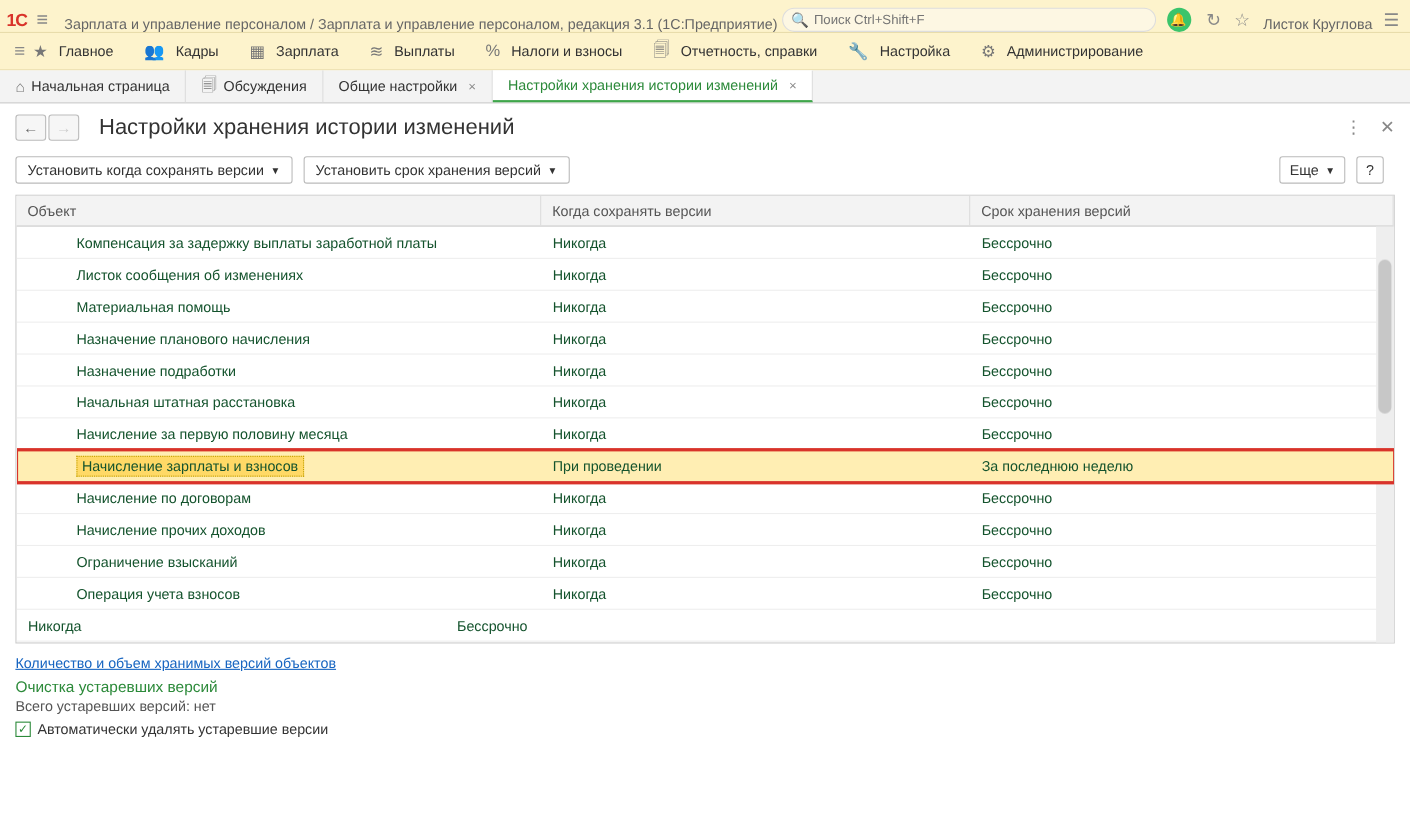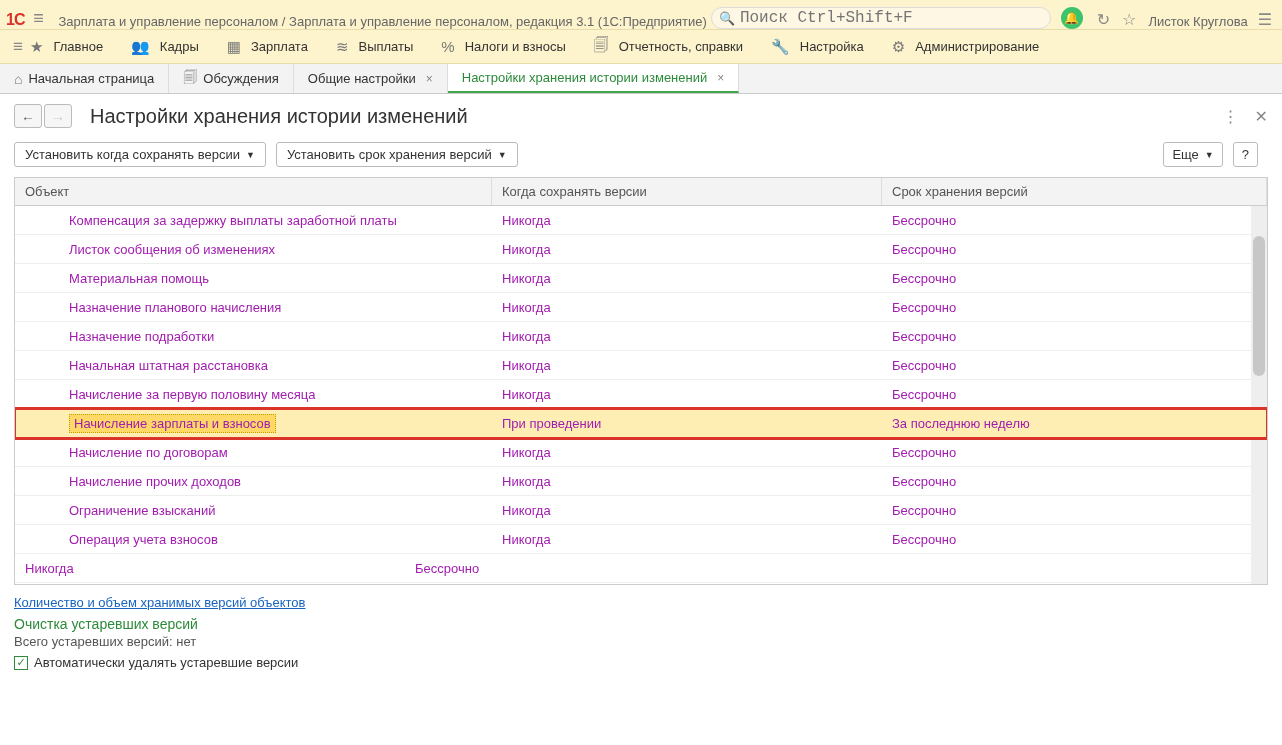--- a/index.html
+++ b/index.html
@@ -5,21 +5,21 @@
 * { box-sizing: border-box; margin: 0; padding: 0; font-family: Arial, sans-serif; }
 body { width: 1282px; height: 745px; background: #fff; overflow: hidden; font-size: 13px; color: #333; }
 
 
 .titlebar { background: #fdf3cc; height: 30px; display: flex; align-items: flex-end; padding: 0 6px; border-bottom: 1px solid #e8dcab; }
 .titlebar .logo { color: #d9332a; font-weight: bold; font-size: 16px; margin-right: 2px; letter-spacing: -1px; }
 .titlebar .burger { width: 24px; text-align: center; cursor: pointer; font-size: 18px; color: #888; }
 .titlebar .app-title { flex: 0 0 auto; color: #666; font-size: 13px; margin-left: 8px; }
 .titlebar .spacer { flex: 1; }
 .titlebar .search-box { display: flex; align-items: center; width: 340px; border: 1px solid #ddd; border-radius: 12px; height: 22px; background: #fdf7e3; margin-right: 10px; padding: 0 8px; }
-.titlebar .search-box input { border: none; background: transparent; outline: none; flex: 1; font-size: 16px; color: #4d7c0f; font-family: Liberation Mono, monospace; }
+.titlebar .search-box input { border: none; background: transparent; outline: none; flex: 1; font-size: 12px; color: #4d7c0f; }
 .titlebar .search-icon { color: #aaa; font-size: 13px; margin-right: 4px; }
 .titlebar .bell-circle { width: 22px; height: 22px; background: #3bc46b; border-radius: 50%; display:flex; align-items:center; justify-content:center; color:#fff; font-size:12px; margin-right: 8px; cursor:pointer;}
 .titlebar .titlebar-icon { color: #888; font-size: 16px; margin: 0 6px; cursor:pointer; }
 .titlebar .user-name { color: #666; font-size: 13px; margin: 0 6px; cursor:pointer; }
 .titlebar .filter-icon { color: #888; font-size: 16px; margin: 0 4px; cursor:pointer; }
 
 
 .mainnav { background: #fdf3cc; height: 34px; display: flex; align-items: center; padding: 0 6px; border-bottom: 1px solid #e8dcab; }
 .mainnav .nav-icon { width: 24px; text-align:center; color: #888; font-size: 17px; cursor:pointer;}
 .mainnav .nav-item { display:flex; align-items:center; margin-right: 28px; cursor:pointer; }
@@ -51,21 +51,21 @@
 .toolbar .btn .caret { font-size:9px; color:#333; }
 .toolbar .spacer { flex:1; }
 .toolbar .btn.small { padding: 4px 8px; }
 
 
 .table-wrap { border:1px solid #ccc; height: 408px; display:flex; flex-direction:column; position:relative; }
 .table-head { display:flex; background:#f3f3f3; border-bottom:1px solid #ccc; }
 .table-head .th { padding: 6px 10px; border-right:1px solid #ddd; color:#555; font-size:13px; }
 .table-body { flex:1; overflow-y:auto; }
 .table-row { display:flex; border-bottom:1px solid #eee; height:29px; align-items:center; cursor:pointer; }
-.table-row .td { padding: 0 10px; font-size:13px; color:#a21caf; }
+.table-row .td { padding: 0 10px; font-size:13px; color:#14532d; }
 .col-obj { width: 477px; padding-left: 54px !important; }
 .table-head .col-obj { padding-left: 10px !important; }
 .col-when { width: 390px; }
 .col-term { flex:1; }
 
 .table-row.highlight { background:#ffeeb3; outline:3px solid #d9332a; outline-offset:-1px; z-index:1; position:relative;}
 .table-row.highlight .col-obj { position:relative; }
 .row-cell-highlight { display:inline-block; background:#ffd966; border:1px dotted #c0a000; padding: 1px 4px; }
 
 .scroll-indicator { position:absolute; right:0; top:28px; bottom:0; width:16px; background:#eee; }

